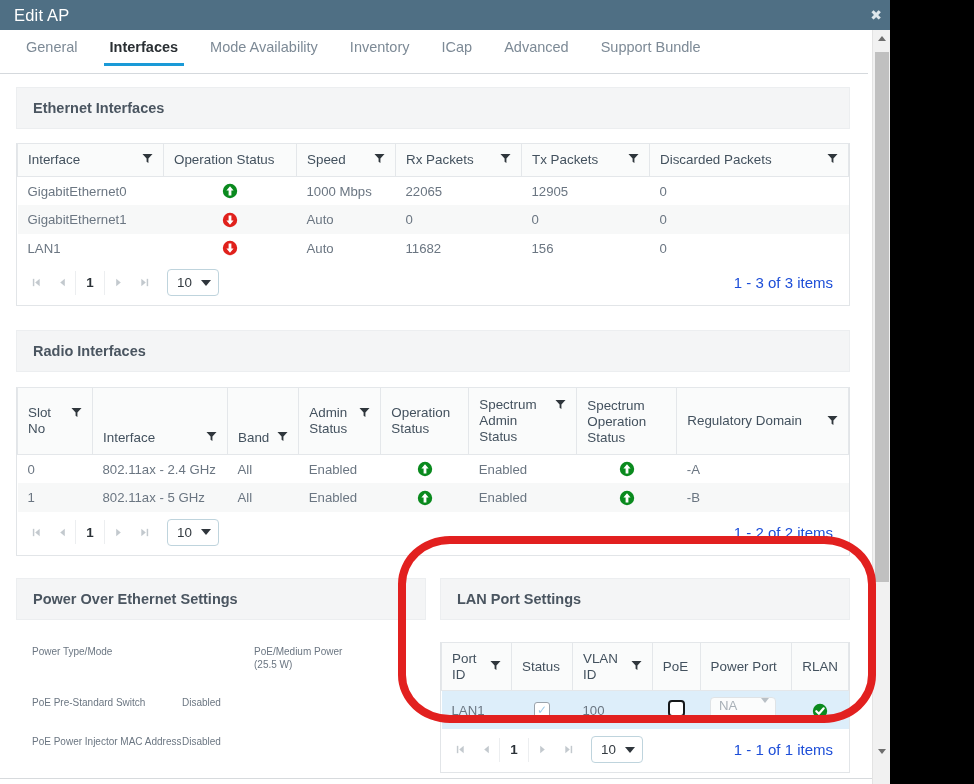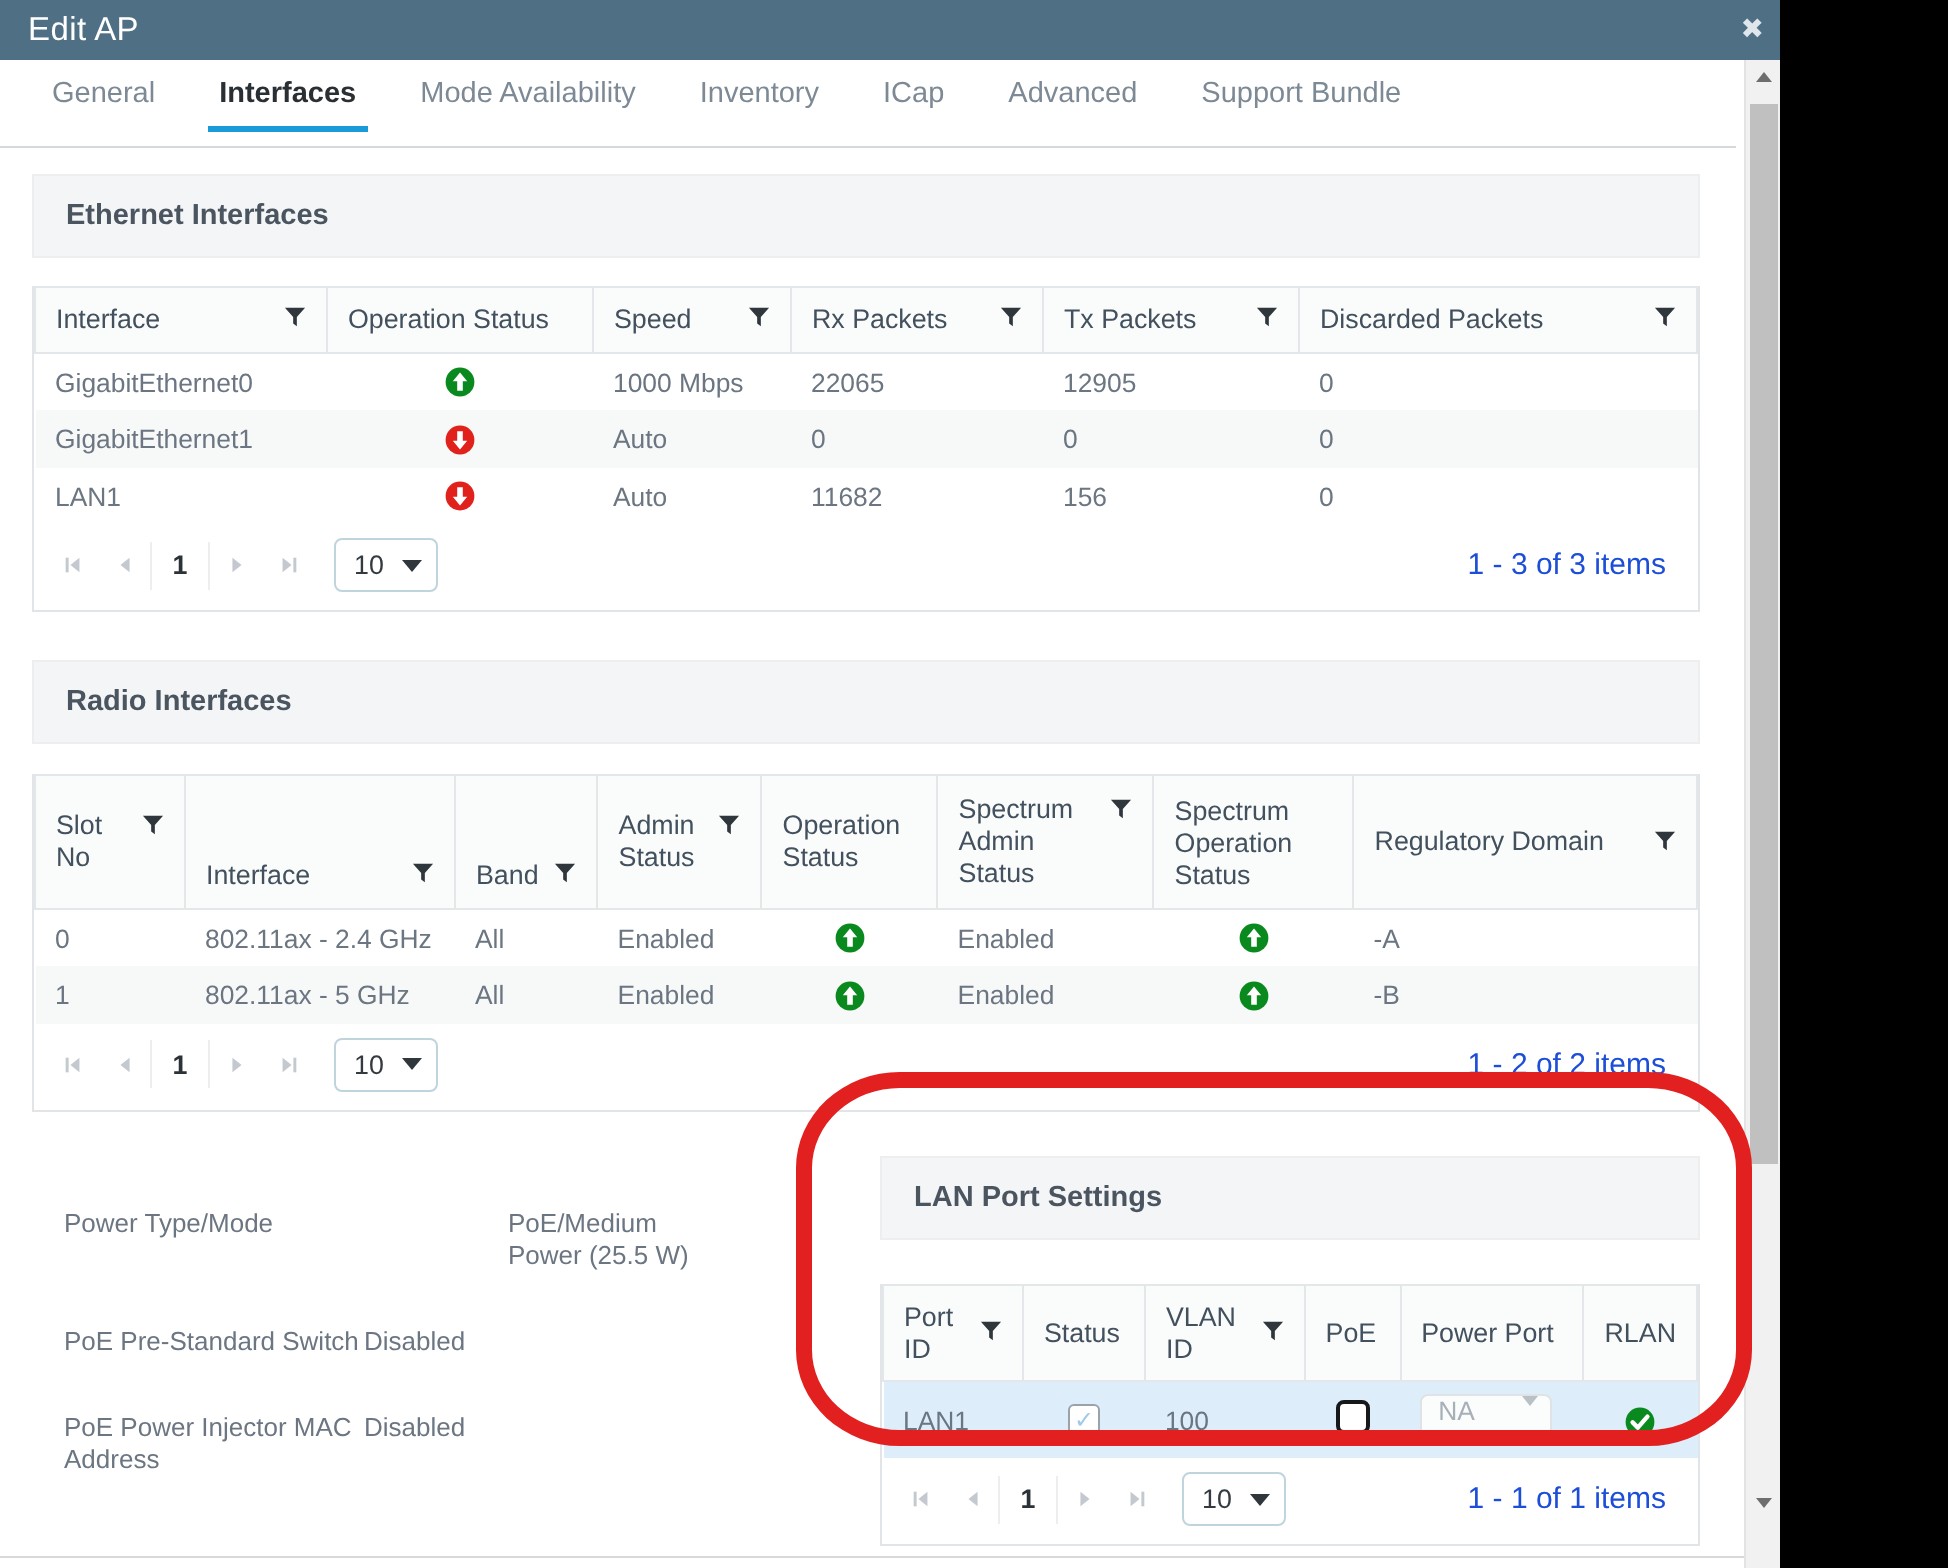--- a/index.html
+++ b/index.html
@@ -191,21 +191,21 @@
   
   .two-col {
     display: flex;
     gap: 14px;
     margin: 0 16px;
   }
   .col { flex: 1 1 0; min-width: 0; }
   .kv-row {
     display: flex;
     padding: 14px 16px 0 16px;
-    font-size: 13px;
+    font-size: 10px;
   }
   .kv-key { width: 222px; color: #6b7682; line-height: 1.28; }
   .kv-val { color: #6b7682; line-height: 1.28; }
   
   .cb {
     width: 16px; height: 16px;
     border: 1px solid #9aa3ac;
     border-radius: 3px;
     background: #fff;
     display: inline-flex;
@@ -600,20 +600,21 @@
               <span class="caret-dn"></span>
             </div>
             <div class="pg-count">1 - 2 of 2 items</div>
           </div>
         </div>
       </div>
 
       <div class="two-col" style="margin-top:22px;">
 
         <div class="col">
+          <div class="panel-header">Power Over Ethernet Settings</div>
           <div class="kv-row" style="padding-top:26px;">
             <div class="kv-key">Power Type/Mode</div>
             <div class="kv-val" style="max-width:110px;">PoE/Medium Power (25.5 W)</div>
           </div>
           <div class="kv-row" style="padding-top:26px;">
             <div class="kv-key" style="max-width:150px;">PoE Pre-Standard Switch</div>
             <div class="kv-val">Disabled</div>
           </div>
           <div class="kv-row" style="padding-top:26px;">
             <div class="kv-key" style="max-width:150px;">PoE Power Injector MAC Address</div>

